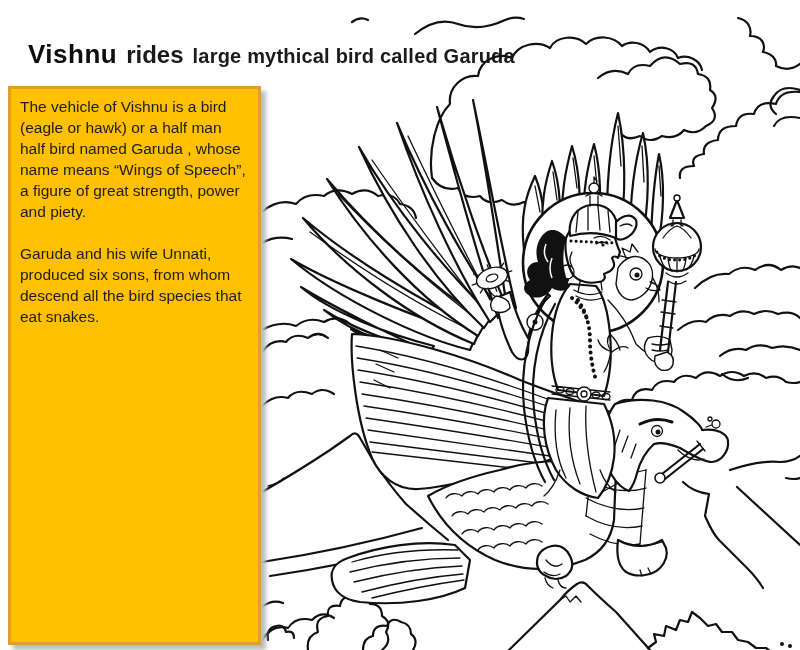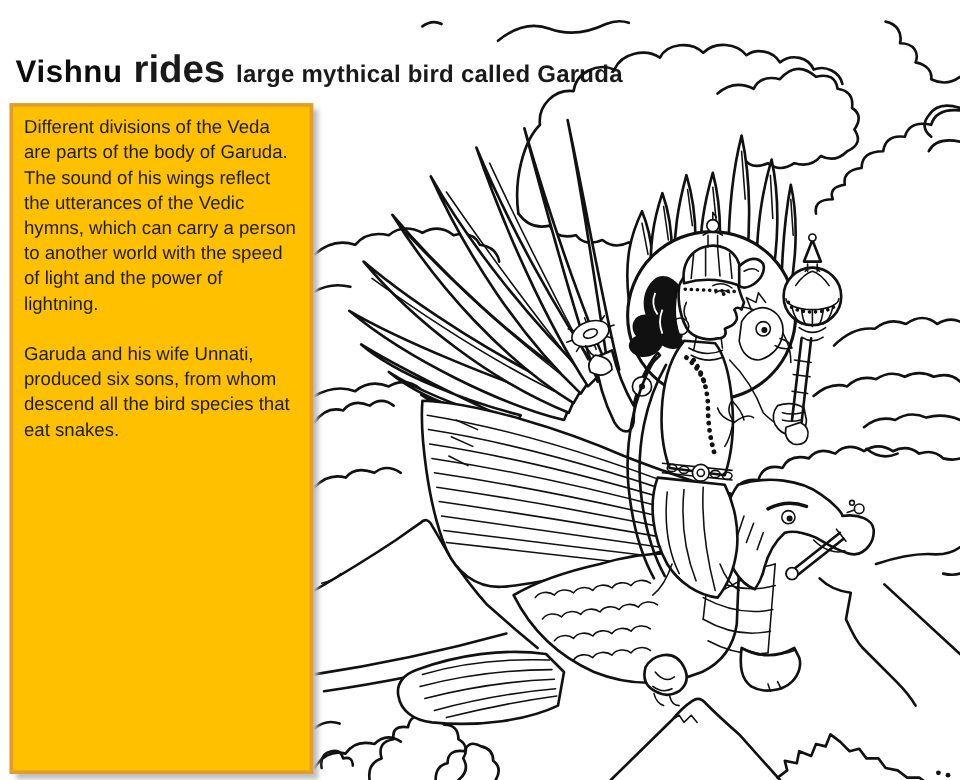--- a/index.html
+++ b/index.html
@@ -1,20 +1,20 @@
 <!DOCTYPE html>
 <html><head>
 <meta charset="utf-8">
 <style>
   html,body{margin:0;padding:0;background:#fff;}
   .page{position:relative;width:800px;height:650px;background:#ffffff;overflow:hidden;
         font-family:"Liberation Sans",sans-serif;}
-  .title{position:absolute;left:13px;top:18px;display:flex;align-items:baseline;gap:9px;white-space:nowrap;}
+  .title{position:absolute;left:28px;top:18px;display:flex;align-items:baseline;gap:9px;white-space:nowrap;}
   .title .w1{font-size:26px;font-weight:bold;color:#0d0d0d;letter-spacing:.5px;}
-  .title .w2{font-size:32px;color:#1a1a1a;}
+  .title .w2{font-size:24px;color:#1a1a1a;}
   .title .w3{font-size:20px;color:#1a1a1a;letter-spacing:.2px;}
   .infobox{position:absolute;left:8px;top:86px;width:253px;height:559px;box-sizing:border-box;
            background:#FFC000;border:3px solid #E49C2D;box-shadow:5px 5px 4px 0 #bdbdbd;
            padding:7px 10px 8px 9px;font-size:15.5px;line-height:21px;color:#1d1d1d;}
   .infobox p{margin:0 0 21px 0;}
   .infobox p:last-child{margin-bottom:0;}
   .art{position:absolute;left:230px;top:0;width:570px;height:650px;}
   
   .s{fill:none;stroke:#111;stroke-width:2.2;stroke-linecap:round;stroke-linejoin:round;}
   .t{fill:none;stroke:#111;stroke-width:1.3;stroke-linecap:round;stroke-linejoin:round;}
@@ -254,17 +254,17 @@
       <path class="t" d="M660,256 Q662,266 668,270 M668,258 Q669,268 672,271 M677,259 L677,272 M686,258 Q685,268 682,271 M694,256 Q692,266 686,270"></path>
       <path class="t" d="M663,238 Q670,228 677,226 M691,238 Q684,228 677,226"></path>
       <path class="t" d="M671,226 q6,-6 12,0 M673,226 l0,-6 M681,226 l0,-6"></path>
       <path class="w" d="M670,218 L677,200 L684,218 Z"></path>
       <circle class="wt" cx="677" cy="198" r="3"></circle>
       <path class="t" d="M666,273 q11,8 22,0 M668,281 q9,6 18,0"></path>
     </g>
   </svg>
 
   <aside class="infobox">
-    <p>Different divisions of the Veda are parts of the body of Garuda. The sound of his wings reflect the utterances of the Vedic hymns, which can carry a person to another world with the speed of light and the power of lightning.</p>
+    <p>The vehicle of Vishnu is a bird (eagle or hawk) or a half man half bird  named Garuda , whose name means “Wings of Speech”, a figure of great strength, power and piety.</p>
     <p>Garuda and his wife Unnati, produced six sons, from whom descend all the bird species that eat snakes.</p>
   </aside>
 
 </div>
 
 </body></html>

